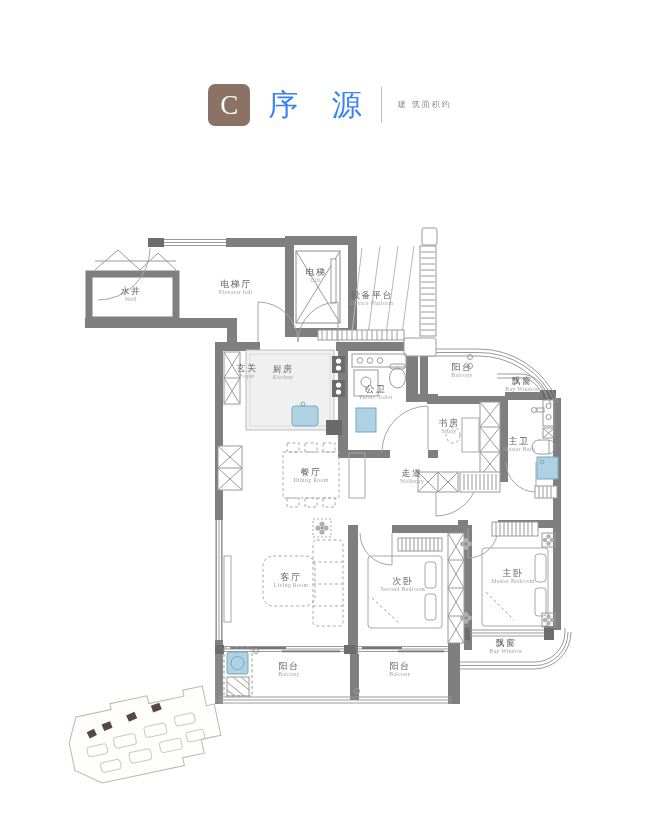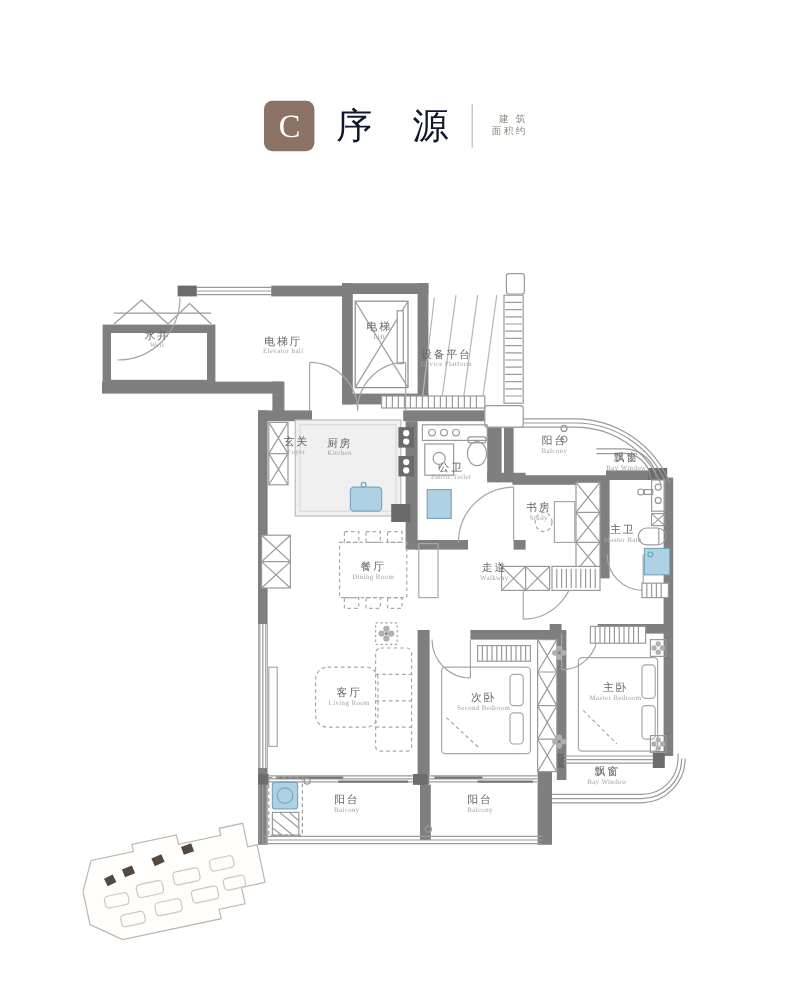--- a/index.html
+++ b/index.html
@@ -3,23 +3,23 @@
 <meta charset="utf-8">
 <style>
   html,body{margin:0;padding:0;background:#ffffff;}
   .page{position:relative;width:660px;height:825px;background:#ffffff;overflow:hidden;
         font-family:"Liberation Serif",serif;}
   
   .header{position:absolute;left:0;top:84px;width:100%;display:flex;align-items:center;
           justify-content:center;gap:14px;}
   .badge{width:42px;height:42px;border-radius:7px;display:flex;align-items:center;justify-content:center;
          color:#fff;font-size:27px;font-family:"Liberation Serif",serif;}
-  .title{font-size:30px;color:#0f172a;letter-spacing:13px;margin-left:4px;}
+  .title{font-size:30px;color:#3b82f6;letter-spacing:13px;margin-left:4px;}
   .hdr-divider{width:1px;height:36px;background:#c3bab1;margin:0 2px 0 -8px;}
-  .area-note{display:flex;flex-direction:column;justify-content:center;line-height:1.25;
+  .area-note{display:flex;flex-direction:row;justify-content:center;line-height:1.25;
              font-size:8px;color:#8d857b;letter-spacing:2px;text-align:right;}
   .big-spec{font-size:30px;color:#4e463e;letter-spacing:1px;white-space:nowrap;margin-left:2px;}
   
   .rl{position:absolute;transform:translate(-50%,-50%);text-align:center;line-height:1.1;
       white-space:nowrap;pointer-events:none;}
   .rl .zh{display:block;font-size:9px;color:#636363;letter-spacing:1.5px;}
   .rl .en{display:block;font-size:7px;color:#a2a2a2;letter-spacing:0.4px;transform:scale(0.82);transform-origin:center top;}
   svg{position:absolute;left:0;top:0;}
 </style>
 </head>
@@ -343,21 +343,21 @@
       </g>
       <g fill="#55493f">
         <rect x="30" y="26" width="8" height="7" transform="rotate(-14 34 29)"></rect>
         <rect x="46" y="22" width="9" height="7" transform="rotate(-10 50 25)"></rect>
         <rect x="72" y="18" width="9" height="7" transform="rotate(-12 76 21)"></rect>
         <rect x="98" y="14" width="9" height="7" transform="rotate(-8 102 17)"></rect>
       </g>
     </g>
   </svg>
 
-  <div class="rl" style="left:131px;top:284px">
+  <div class="rl" style="left:131px;top:296px">
     <span class="zh">水井</span>
     <span class="en">Well</span>
     </div>
 
   <div class="rl" style="left:236px;top:289px">
     <span class="zh">电梯厅</span>
     <span class="en">Elevator hall</span>
     </div>
 
   <div class="rl" style="left:316px;top:277px">

